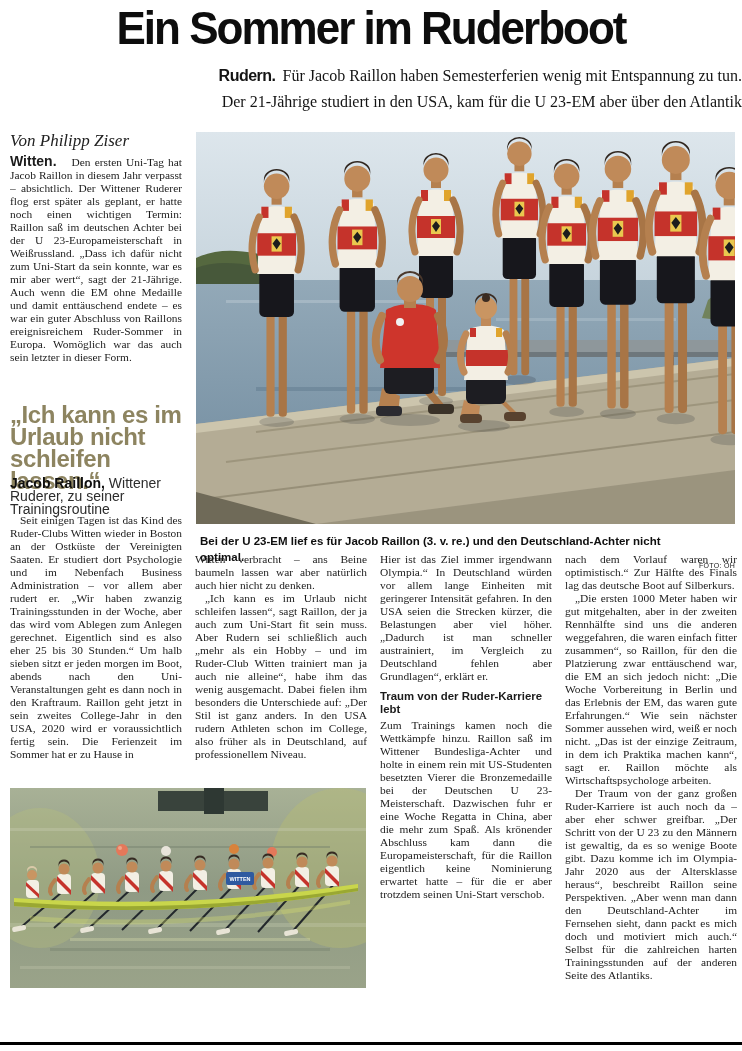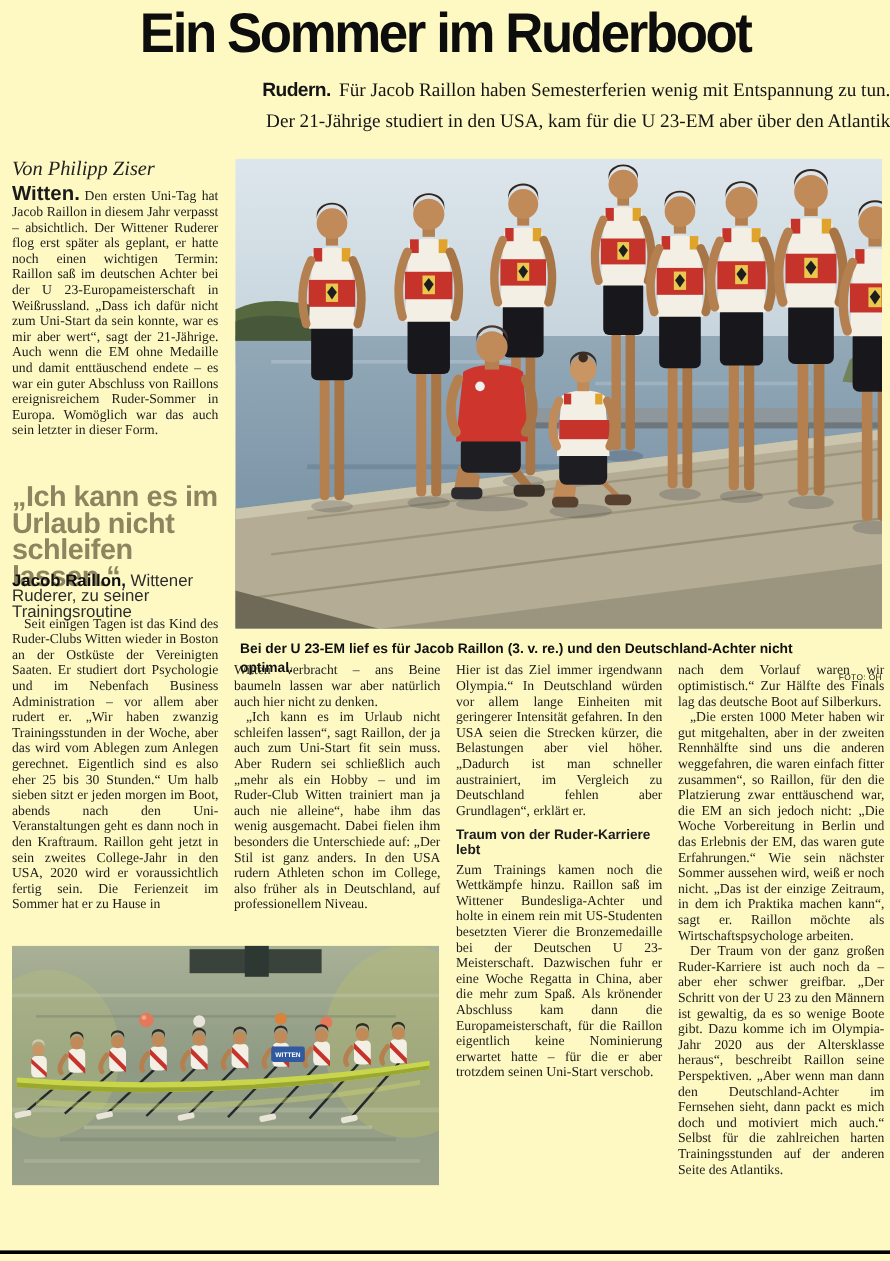--- a/index.html
+++ b/index.html
@@ -1,17 +1,17 @@
 <!DOCTYPE html>
 <html lang="de"><head>
 <meta charset="utf-8">
 <style>
   html,body{margin:0;padding:0;background:#e9e9e9;}
   #page{
-    position:relative;width:742px;height:1051px;background:#fef9c3;
+    position:relative;width:742px;height:1051px;background:#ffffff;
     margin:0 auto;overflow:hidden;
     font-family:"Liberation Serif", serif;color:#1b1b1b;
   }
   
   .headline{
     position:absolute;top:2px;left:0;width:742px;margin:0;
     text-align:center;font-family:"Liberation Sans", sans-serif;
     font-weight:700;font-size:44px;letter-spacing:-2px;color:#0d0d0d;
     transform:scaleY(1.06);transform-origin:top center;
   }
@@ -42,21 +42,21 @@
   .credit{
     font-family:"Liberation Sans", sans-serif;font-size:7px;
     letter-spacing:.3px;color:#1a1a1a;white-space:nowrap;
   }
   .caption-bottom .credit{position:absolute;right:0;bottom:3px;}
   
   .bodycopy p{margin:0;font-size:11.4px;line-height:13px;text-align:justify;}
   .indent{text-indent:10px;}
   .lead-in{
     font-family:"Liberation Sans", sans-serif;font-weight:700;
-    font-size:17px;margin-right:4px;
+    font-size:14px;margin-right:15px;
   }
   .col{position:absolute;width:172px;overflow:hidden;}
   #col1-p1{top:155px;left:10px;height:247px;}
   #col1-p2{top:514px;left:10px;height:271px;}
   #col2{top:553px;left:195px;height:233px;}
   #col3{top:553px;left:380px;height:481px;}
   #col4{top:553px;left:565px;height:481px;}
   .subhead-inline{
     font-family:"Liberation Sans", sans-serif;font-weight:700;
     font-size:11.8px;line-height:13px;margin:7px 0 3px 0 !important;

